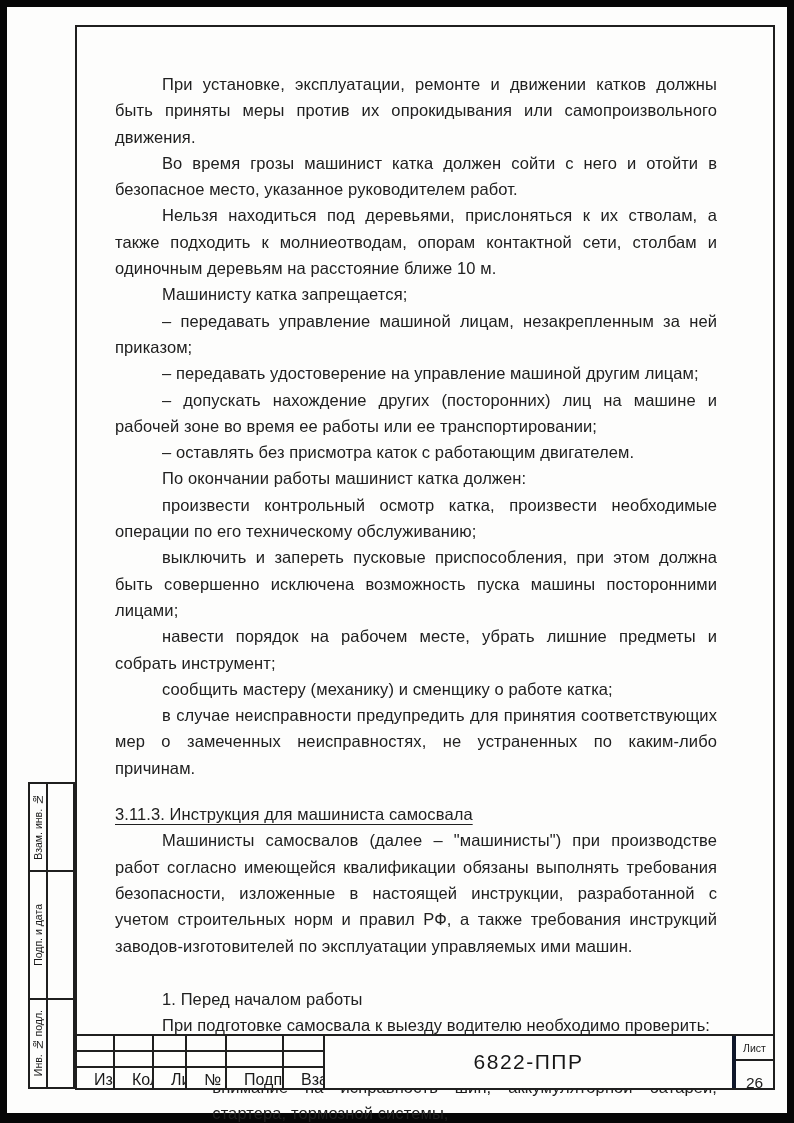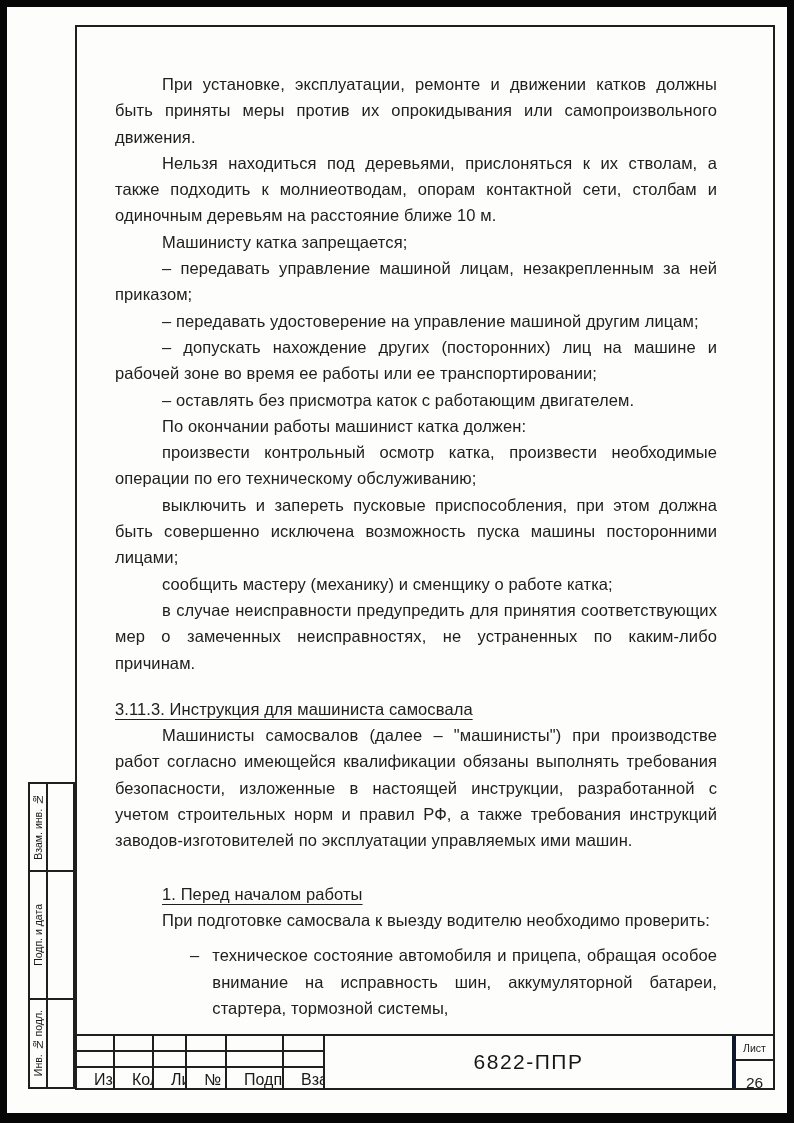--- a/index.html
+++ b/index.html
@@ -29,21 +29,20 @@
     color:#202020;
   }
   .para { text-indent:47px; }
   .noind { text-indent:0; }
   .heading {
     text-decoration:underline;
     text-underline-offset:4px;
     margin-top:20px;
   }
   .subheading {
-    text-decoration:underline;
     text-underline-offset:4px;
     margin-top:27px;
     text-indent:47px;
   }
   .list-item {
     margin-top:9px;
     padding-left:75px;
     display:flex;
     gap:13px;
   }
@@ -132,29 +131,31 @@
         <span class="vtext">Инв. № подл.</span>
       </div>
       <div class="cell-blank"></div>
     </div>
   </div>
 
   <div class="frame">
 
     <div class="textflow">
       <div class="para">При установке, эксплуатации, ремонте и движении катков должны быть приняты меры против их опрокидывания или самопроизвольного движения.</div>
+      <div class="para">Во время грозы машинист катка должен сойти с него и отойти в безопасное место, указанное руководителем работ.</div>
       <div class="para">Нельзя находиться под деревьями, прислоняться к их стволам, а также подходить к молниеотводам, опорам контактной сети, столбам и одиночным деревьям на расстояние ближе 10 м.</div>
       <div class="para">Машинисту катка запрещается;</div>
       <div class="para">– передавать управление машиной лицам, незакрепленным за ней приказом;</div>
       <div class="para">– передавать удостоверение на управление машиной другим лицам;</div>
       <div class="para">– допускать нахождение других (посторонних) лиц на машине и рабочей зоне во время ее работы или ее транспортировании;</div>
       <div class="para">– оставлять без присмотра каток с работающим двигателем.</div>
       <div class="para">По окончании работы машинист катка должен:</div>
       <div class="para">произвести контрольный осмотр катка, произвести необходимые операции по его техническому обслуживанию;</div>
       <div class="para">выключить и запереть пусковые приспособления, при этом должна быть совершенно исключена возможность пуска машины посторонними лицами;</div>
+      <div class="para">навести порядок на рабочем месте, убрать лишние предметы и собрать инструмент;</div>
       <div class="para">сообщить мастеру (механику) и сменщику о работе катка;</div>
       <div class="para">в случае неисправности предупредить для принятия соответствующих мер о замеченных неисправностях, не устраненных по каким-либо причинам.</div>
       <div class="para noind heading">3.11.3. Инструкция для машиниста самосвала</div>
       <div class="para">Машинисты самосвалов (далее – "машинисты") при производстве работ согласно имеющейся квалификации обязаны выполнять требования безопасности, изложенные в настоящей инструкции, разработанной с учетом строительных норм и правил РФ, а также требования инструкций заводов-изготовителей по эксплуатации управляемых ими машин.</div>
       <div class="para subheading">1. Перед началом работы</div>
       <div class="para">При подготовке самосвала к выезду водителю необходимо проверить:</div>
       <div class="list-item">
         <span class="li-dash">–</span>
         <span class="li-text">техническое состояние автомобиля и прицепа, обращая особое внимание на исправность шин, аккумуляторной батареи, стартера, тормозной системы,</span>
       </div>

